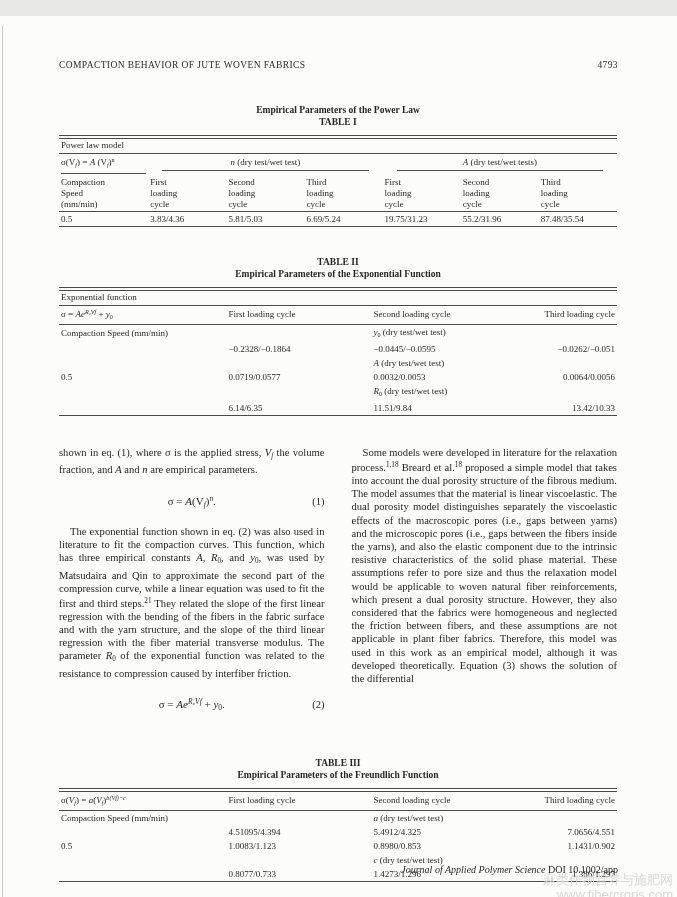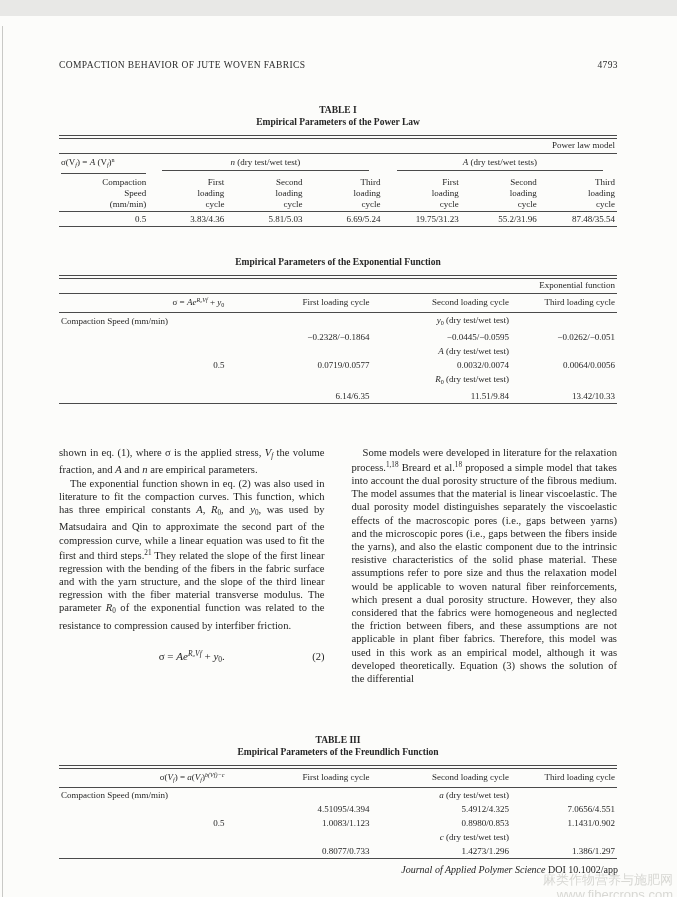--- a/index.html
+++ b/index.html
@@ -9,28 +9,28 @@
     font-family:"Liberation Serif","DejaVu Serif",serif;
   }
   .scan-edge{position:absolute;left:2px;top:10px;bottom:0;width:1px;background:#c9c9c6;}
 
   
   .running-head{position:absolute;left:59px;right:59px;top:44px;display:flex;
     justify-content:space-between;font-size:9.5px;letter-spacing:0.4px;color:#2b2b2b;}
 
   
   .tblock{position:absolute;left:59px;width:558px;font-size:9px;color:#262626;}
-  .t1{top:88px}.t2{top:240px}.t3{top:718px}
+  .t1{top:88px}.t2{top:240px}.t3{top:741px}
   .tbl-caption{text-align:center;font-weight:bold;font-size:9.5px;line-height:12px;margin-bottom:7px;}
   .tbl-wrap{border-top:1px solid #4a4a4a;padding-top:1.5px;}
   table.tbl{width:100%;border-collapse:collapse;border-top:1px solid #4a4a4a;
     border-bottom:1px solid #4a4a4a;font-size:9px;line-height:11px;}
   table.tbl td{padding:1.5px 2px;vertical-align:middle;}
   td.line-b{border-bottom:1px solid #4a4a4a;}
-  .center{text-align:right}.left{text-align:left}.right{text-align:right}
+  .center{text-align:left}.left{text-align:left}.right{text-align:right}
   .grp{border-bottom:1px solid #4a4a4a;text-align:center;margin:0 12px;padding-bottom:2px;}
   .grp-f{border-bottom:1px solid #4a4a4a;text-align:left;padding-bottom:2px;white-space:nowrap;}
   .prewrap{white-space:pre-line;}
   .nowrap{white-space:nowrap;}
   .subhead td{vertical-align:middle;padding-top:3px;padding-bottom:3px;}
 
   
   .i{font-style:italic}
   .sub{font-size:0.68em;vertical-align:-0.3em}
   .subi{font-size:0.68em;vertical-align:-0.3em;font-style:italic}
@@ -61,22 +61,22 @@
 <div class="page">
   <div class="scan-edge"></div>
 
   <header class="running-head">
     <span>COMPACTION BEHAVIOR OF JUTE WOVEN FABRICS</span>
     <span>4793</span>
   </header>
 
   <section class="tblock t1">
     <div class="tbl-caption">
+      <div>Empirical Parameters of the Power Law</div>
       <div>TABLE I</div>
-      <div>Empirical Parameters of the Power Law</div>
     </div>
     <div class="tbl-wrap">
       <table class="tbl">
         <colgroup>
           <col style="width:16%">
             <col style="width:14%">
             <col style="width:14%">
             <col style="width:14%">
           <col style="width:14%">
             <col style="width:14%">
@@ -129,20 +129,21 @@
           <td class="center nowrap">55.2/31.96</td>
           <td class="center nowrap">87.48/35.54</td>
         </tr>
       </tbody>
         </table>
     </div>
   </section>
 
   <section class="tblock t2">
     <div class="tbl-caption">
+      <div>TABLE II</div>
       <div>Empirical Parameters of the Exponential Function</div>
     </div>
     <div class="tbl-wrap">
       <table class="tbl">
         <colgroup>
           <col style="width:30%">
             <col style="width:26%">
             <col style="width:25%">
             <col style="width:19%">
         </colgroup>
@@ -170,21 +171,21 @@
         </tr>
         <tr>
           <td class="left"></td>
           <td class="center"></td>
           <td class="center"><span class="i">A</span><span> (dry test/wet test)</span></td>
           <td class="right"></td>
         </tr>
         <tr>
           <td class="center">0.5</td>
           <td class="center">0.0719/0.0577</td>
-          <td class="center">0.0032/0.0074</td>
+          <td class="center">0.0032/0.0053</td>
           <td class="right">0.0064/0.0056</td>
         </tr>
         <tr>
           <td class="left"></td>
           <td class="center"></td>
           <td class="center"><span class="i">R</span><span class="sub">0</span><span> (dry test/wet test)</span></td>
           <td class="right"></td>
         </tr>
         <tr>
           <td class="left"></td>
@@ -193,20 +194,25 @@
           <td class="right">13.42/10.33</td>
         </tr>
       </tbody>
         </table>
     </div>
   </section>
 
   <main class="columns">
     <div class="col">
       <p><span>shown in eq. (1), where σ is the applied stress, </span><span class="i">V</span><span class="subi">f</span><span> the volume fraction, and </span><span class="i">A</span><span> and </span><span class="i">n</span><span> are empirical parameters.</span></p>
+      <div class="equation">
+        <span class="eq-spacer"></span>
+        <span class="eq-body"><span>σ = </span><span class="i">A</span><span>(V</span><span class="subi">f</span><span>)</span><span class="supi">n</span><span>.</span></span>
+        <span class="eq-num">(1)</span>
+      </div>
       <p class="indent"><span>The exponential function shown in eq. (2) was also used in literature to fit the compaction curves. This function, which has three empirical constants </span><span class="i">A</span><span>, </span><span class="i">R</span><span class="sub">0</span><span>, and </span><span class="i">y</span><span class="sub">0</span><span>, was used by Matsudaira and Qin to approximate the second part of the compression curve, while a linear equation was used to fit the first and third steps.</span><span class="sup">21</span><span> They related the slope of the first linear regression with the bending of the fibers in the fabric surface and with the yarn structure, and the slope of the third linear regression with the fiber material transverse modulus. The parameter </span><span class="i">R</span><span class="sub">0</span><span> of the exponential function was related to the resistance to compression caused by interfiber friction.</span></p>
       <div class="equation">
         <span class="eq-spacer"></span>
         <span class="eq-body"><span>σ = </span><span class="i">Ae</span><span class="supi">R₀Vf</span><span> + </span><span class="i">y</span><span class="sub">0</span><span>.</span></span>
         <span class="eq-num">(2)</span>
       </div>
     </div>
     <div class="col">
       <p class="indent"><span>Some models were developed in literature for the relaxation process.</span><span class="sup">1,18</span><span> Breard et al.</span><span class="sup">18</span><span> proposed a simple model that takes into account the dual porosity structure of the fibrous medium. The model assumes that the material is linear viscoelastic. The dual porosity model distinguishes separately the viscoelastic effects of the macroscopic pores (i.e., gaps between yarns) and the microscopic pores (i.e., gaps between the fibers inside the yarns), and also the elastic component due to the intrinsic resistive characteristics of the solid phase material. These assumptions refer to pore size and thus the relaxation model would be applicable to woven natural fiber reinforcements, which present a dual porosity structure. However, they also considered that the fabrics were homogeneous and neglected the friction between fibers, and these assumptions are not applicable in plant fiber fabrics. Therefore, this model was used in this work as an empirical model, although it was developed theoretically. Equation (3) shows the solution of the differential</span></p>
     </div>

